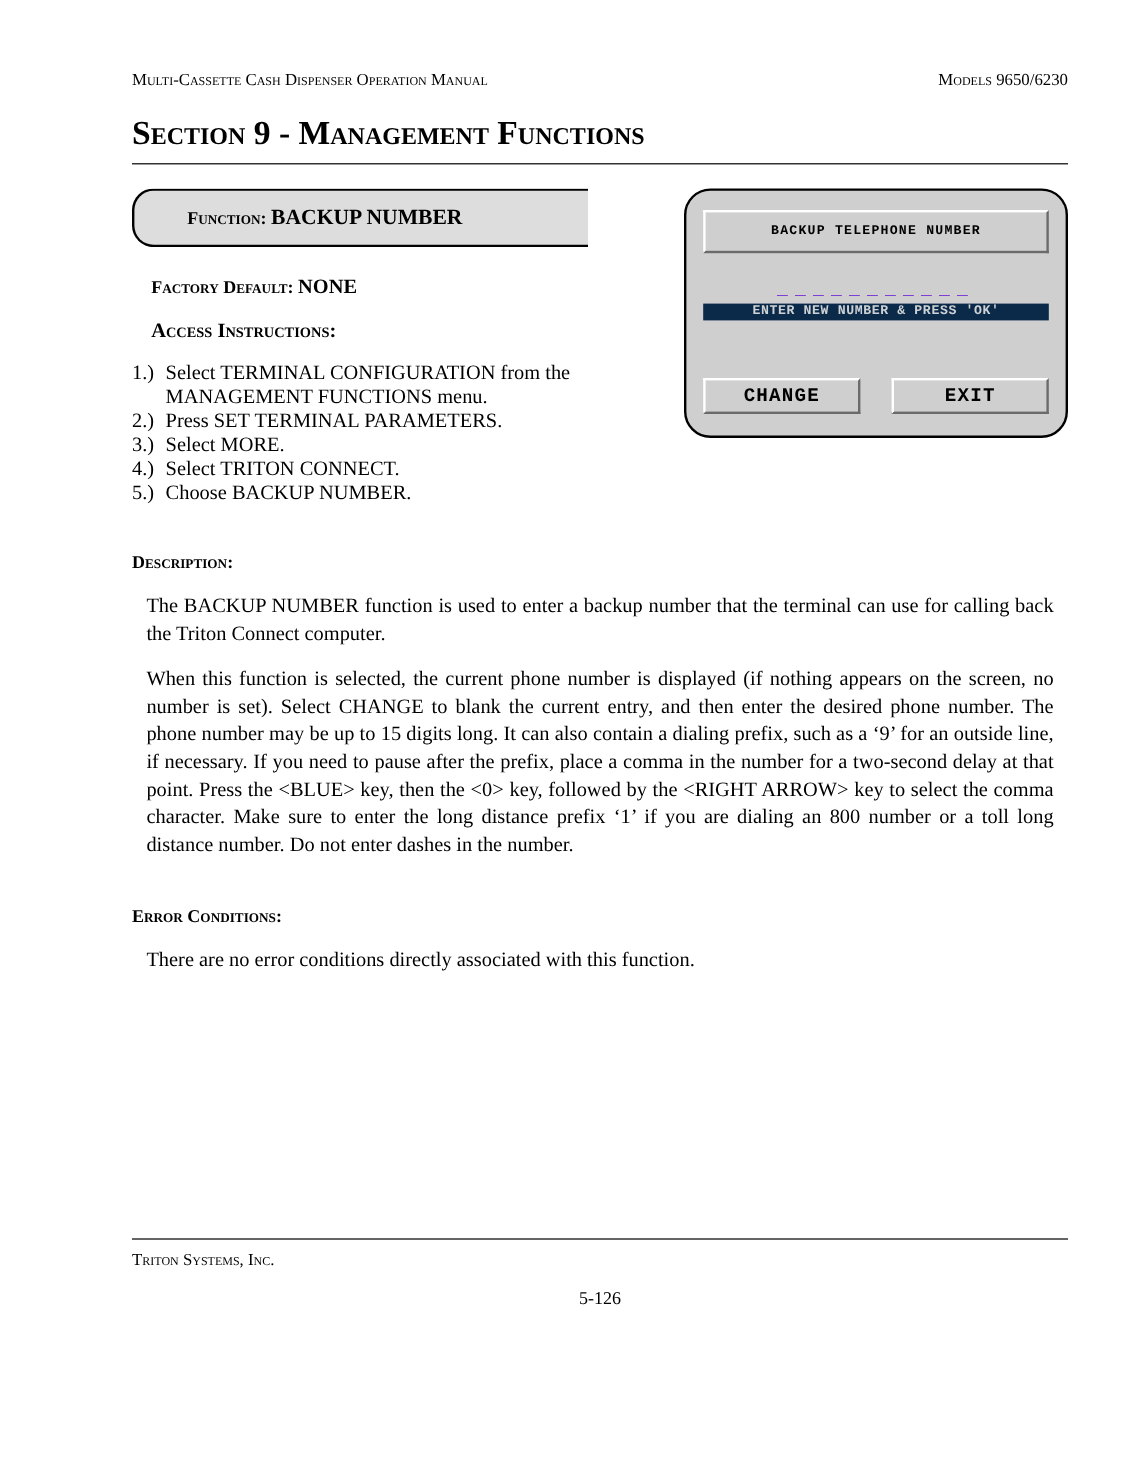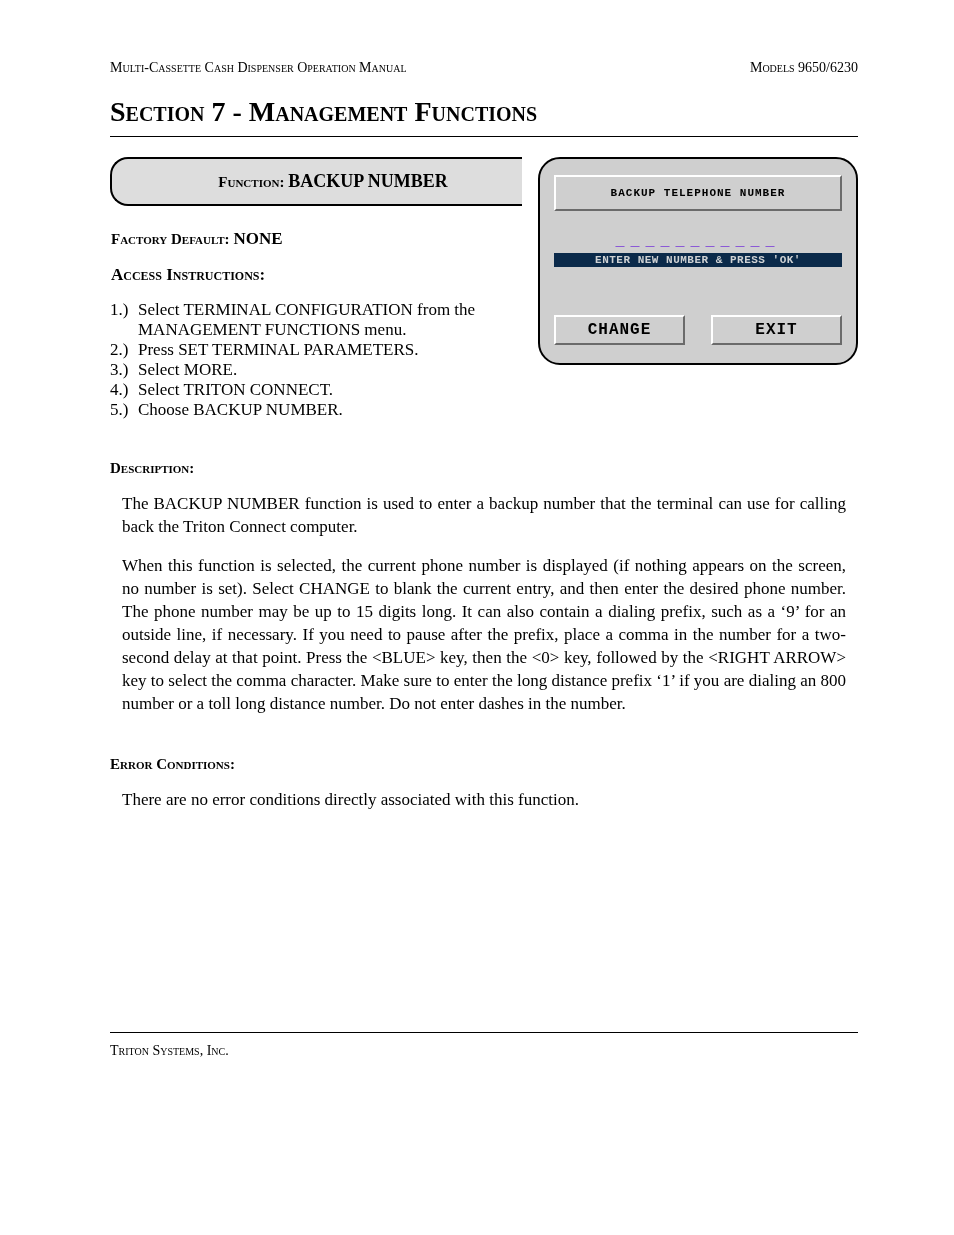--- a/index.html
+++ b/index.html
@@ -4,21 +4,21 @@
 <style>
   body {
     margin: 0;
     padding: 0;
     background: #fff;
     font-family: "Times New Roman", Times, serif;
     color: #000;
     width: 954px;
   }
   .page {
-    padding: 60px 96px 30px 110px;
+    padding: 60px 64px 30px 110px;
     box-sizing: border-box;
     width: 954px;
   }
   .header-row {
     display: flex;
     justify-content: space-between;
     font-variant: small-caps;
     font-size: 14px;
     margin-bottom: 20px;
   }
@@ -43,44 +43,43 @@
   }
   
   .func-banner {
     position: relative;
     background: #ddd;
     border: 2px solid #000;
     border-right: none;
     border-radius: 18px 0 0 18px;
     padding: 12px 12px 12px 44px;
     margin-bottom: 22px;
-    width: 412px;
+    width: 380px;
     box-sizing: border-box;
-    text-align: center;
   }
   .func-banner .label {
     font-variant: small-caps;
     font-size: 15px;
     font-weight: bold;
   }
   .func-banner .value {
     font-size: 18px;
     font-weight: bold;
   }
   .sc-label {
     font-variant: small-caps;
     font-weight: bold;
     font-size: 15px;
   }
   .sc-label .val {
     font-size: 17px;
     font-variant: normal;
   }
   .block {
-    margin: 14px 1px;
+    margin: 14px 16px;
     font-size: 17px;
     line-height: 1.3;
   }
   .steps {
     margin: 6px 0 0 0;
     font-size: 17px;
   }
   .steps div {
     display: flex;
   }
@@ -178,21 +177,21 @@
 </head>
 <body>
 
 <div class="page">
 
   <div class="header-row">
     <span>Multi-Cassette Cash Dispenser Operation Manual</span>
     <span>Models 9650/6230</span>
   </div>
 
-  <div class="section-title">Section 7 - Management Functions</div>
+  <div class="section-title">Section 9 - Management Functions</div>
   <hr class="top-rule">
 
   <div class="columns">
 
     <div class="left-col">
       <div class="func-banner">
         <span class="label">Function:  </span>
         <span class="value">BACKUP NUMBER</span>
       </div>
 
@@ -241,14 +240,15 @@
 
   <div class="desc-heading">Description:</div>
   <div class="para">The BACKUP NUMBER function is used to enter a backup number that the terminal can use for calling back the Triton Connect computer.</div>
   <div class="para">When this function is selected, the current phone number is displayed (if nothing appears on the screen, no number is set).  Select CHANGE to blank the current entry, and then enter the desired phone number.  The phone number may be up to 15 digits long.  It can also contain a dialing prefix, such as a ‘9’ for an outside line, if necessary.  If you need to pause after the prefix, place a comma in the number for a two-second delay at that point.  Press the &lt;BLUE&gt; key, then the &lt;0&gt; key, followed by the &lt;RIGHT ARROW&gt; key to select the comma character.  Make sure to enter the long distance prefix ‘1’ if you are dialing an 800 number or a toll long distance number.  Do not enter dashes in the number.</div>
 
   <div class="desc-heading">Error Conditions:</div>
   <div class="para" style="text-align:left">There are no error conditions directly associated with this function.</div>
 
   <hr class="footer-rule">
   <div class="footer-row">Triton Systems, Inc.</div>
+  <div class="page-num">5-126</div>
 
 </div>
 
 </body></html>

